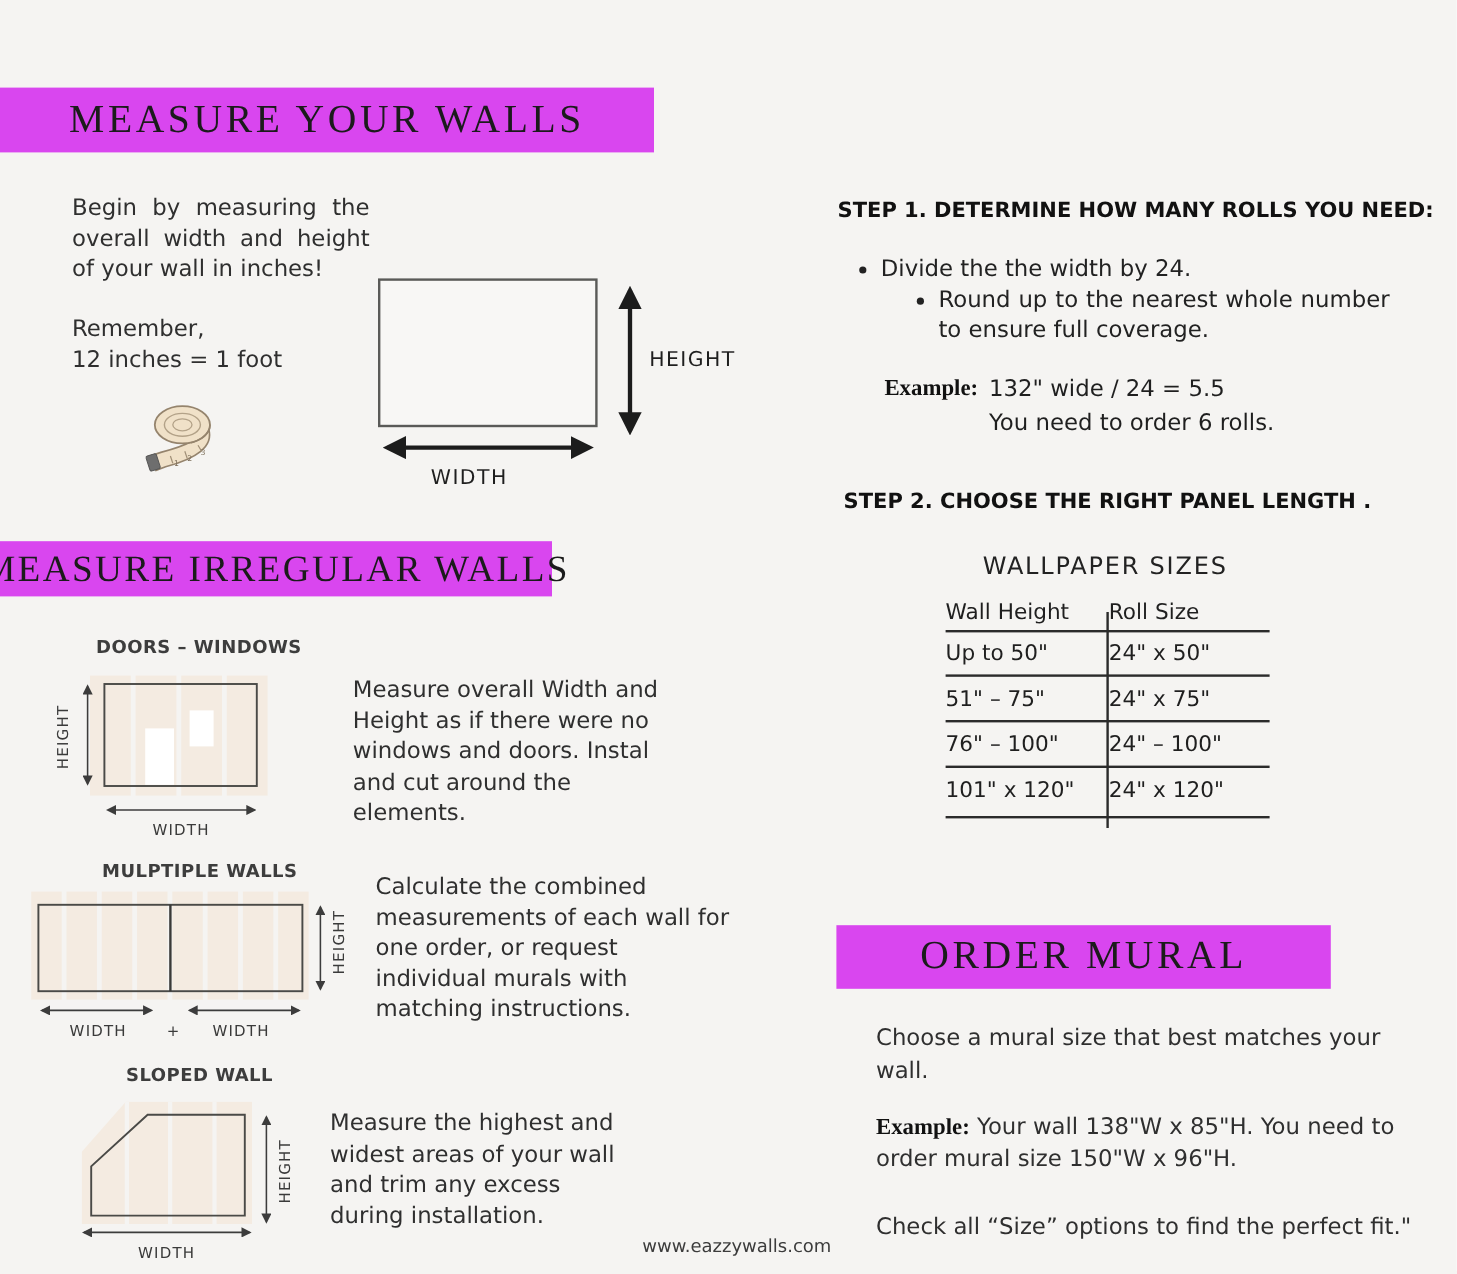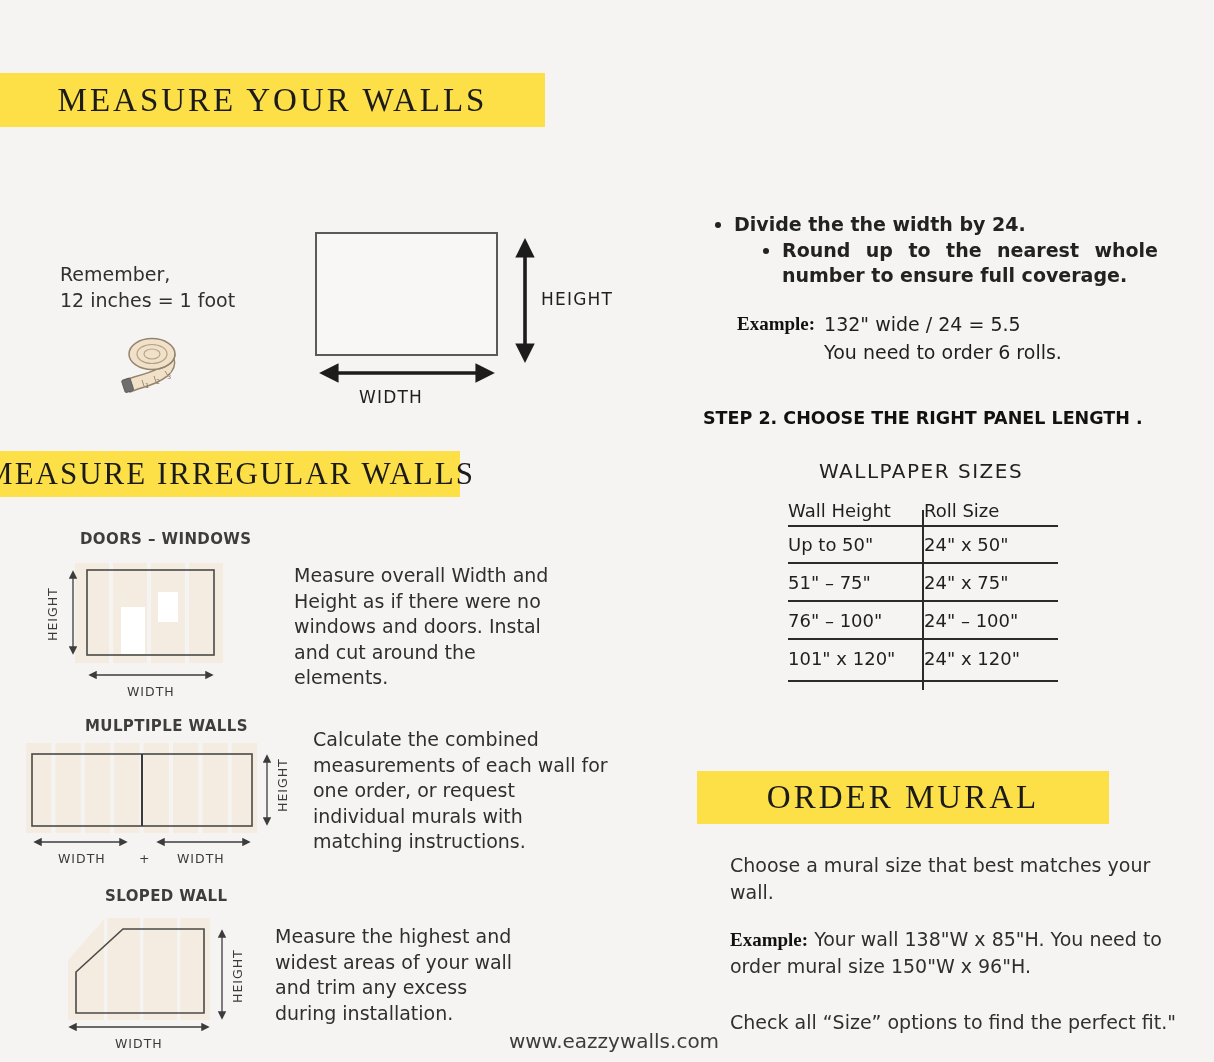--- a/index.html
+++ b/index.html
@@ -3,44 +3,44 @@
 <meta charset="utf-8">
 <style>
   html,body{margin:0;padding:0;}
   #canvas{
     position:relative;width:1214px;height:1062px;overflow:hidden;
     background:#f5f4f2;color:#2e2e2e;
     font-family:"DejaVu Sans","Liberation Sans",sans-serif;
   }
   .abs{position:absolute;}
   .banner{
-    position:absolute;background:#fde047;
+    position:absolute;background:#d946ef;
     display:flex;align-items:center;justify-content:center;
   }
   .banner-title{
     font-family:"Liberation Serif","DejaVu Serif",serif;
     font-size:33px;letter-spacing:3px;color:#1b1b1b;font-weight:400;
     white-space:nowrap;
   }
   .body-text{font-size:19px;line-height:25.5px;color:#2f2f2f;}
   .justified{text-align:justify;text-justify:inter-word;}
   .sub-label{font-size:15px;font-weight:700;color:#3d3d3d;letter-spacing:.4px;white-space:nowrap;}
   .step-heading{font-size:17.5px;font-weight:700;color:#111;white-space:nowrap;}
   .example-row{display:flex;gap:9px;font-size:19px;color:#1f1f1f;}
   .example-label{font-weight:700;color:#111;font-family:Liberation Serif, serif;}
-  ul.bullets{margin:0;padding:0 0 0 22px;width:424px;font-weight:bold;}
+  ul.bullets{margin:0;padding:0 0 0 22px;width:424px;}
   ul.bullets li{font-size:19px;line-height:25.5px;color:#222;}
   ul.bullets li.j{text-align:justify;margin-left:48px;}
   .table-title{font-size:20px;letter-spacing:1.5px;color:#222;text-align:center;}
   .tbl-cell{position:absolute;font-size:18px;color:#1f1f1f;text-align:left;white-space:nowrap;}
   .tbl-hline{position:absolute;height:1.6px;background:#2b2b2b;}
   .tbl-vline{position:absolute;width:1.6px;background:#2b2b2b;}
   .diag-label{font-size:12.5px;letter-spacing:1px;fill:#3a3a3a;font-family:"DejaVu Sans",sans-serif;}
   .big-label{font-size:17px;letter-spacing:1.2px;fill:#1f1f1f;font-family:"DejaVu Sans",sans-serif;}
-  .footer-text{font-size:20px;color:#3c3c3c;}
+  .footer-text{font-size:15px;color:#3c3c3c;}
   svg{display:block;}
 </style>
 </head>
 <body>
 
 <div id="canvas">
 
   <svg class="abs" width="0" height="0" aria-hidden="true">
     <defs>
       <marker id="arr" viewBox="0 0 8 8" refX="6.4" refY="4" markerWidth="5.4" markerHeight="5.4" orient="auto-start-reverse">
@@ -49,20 +49,21 @@
       <marker id="arrthin" viewBox="0 0 8 8" refX="6.4" refY="4" markerWidth="6.5" markerHeight="6.5" orient="auto-start-reverse">
         <path d="M0,0 L8,4 L0,8 z" fill="#3c3c3c"></path>
       </marker>
     </defs>
   </svg>
 
   <div class="banner" style="left:0;top:73px;width:545px;height:54px;">
     <div class="banner-title">MEASURE YOUR WALLS</div>
   </div>
 
+  <div class="abs body-text justified" style="left:60px;top:161px;width:248px;">Begin by measuring the overall width and height of your wall in inches!</div>
 
   <div class="abs body-text" style="left:60px;top:262px;">
     <div>Remember,</div>
     <div>12 inches = 1 foot</div>
   </div>
 
   <svg class="abs" style="left:112px;top:328px;" width="88" height="76" viewBox="0 0 88 76">
     <path d="M62,30 C66,44 52,54 26,61 L18,64 L13,52 L22,49 C44,43 56,38 57,27 Z" fill="#f0e1c8" stroke="#95846d" stroke-width="1.4"></path>
     <ellipse cx="40" cy="26" rx="23" ry="15.5" fill="#f0e1c8" stroke="#95846d" stroke-width="1.5"></ellipse>
     <ellipse cx="40" cy="26" rx="15" ry="9.5" fill="none" stroke="#b3a288" stroke-width="1.2"></ellipse>
@@ -154,20 +155,21 @@
     <text x="212" y="98" class="diag-label" transform="rotate(-90 212 98)">HEIGHT</text>
     <line x1="40" y1="122" x2="178" y2="122" stroke="#3c3c3c" stroke-width="1.3" marker-start="url(#arrthin)" marker-end="url(#arrthin)"></line>
     <text x="85" y="143" class="diag-label">WIDTH</text>
   </svg>
 
   <div class="abs body-text" style="left:275px;top:924px;width:255px;">Measure the highest and widest areas of your wall and trim any excess during installation.</div>
 
   <div class="abs footer-text" style="left:464px;top:1029px;width:300px;text-align:center;">www.eazzywalls.com</div>
 
 
+  <div class="abs step-heading" style="left:698px;top:166px;">STEP 1. DETERMINE HOW MANY ROLLS YOU NEED:</div>
 
   <ul class="bullets abs" style="left:712px;top:212px;">
     <li>Divide the the width by 24.</li>
     <li class="j">Round up to the nearest whole number to ensure full coverage.</li>
   </ul>
 
   <div class="abs example-row" style="left:737px;top:313px;">
     <span class="example-label">Example:</span>
     <span>
       <div>132" wide / 24 = 5.5</div>

